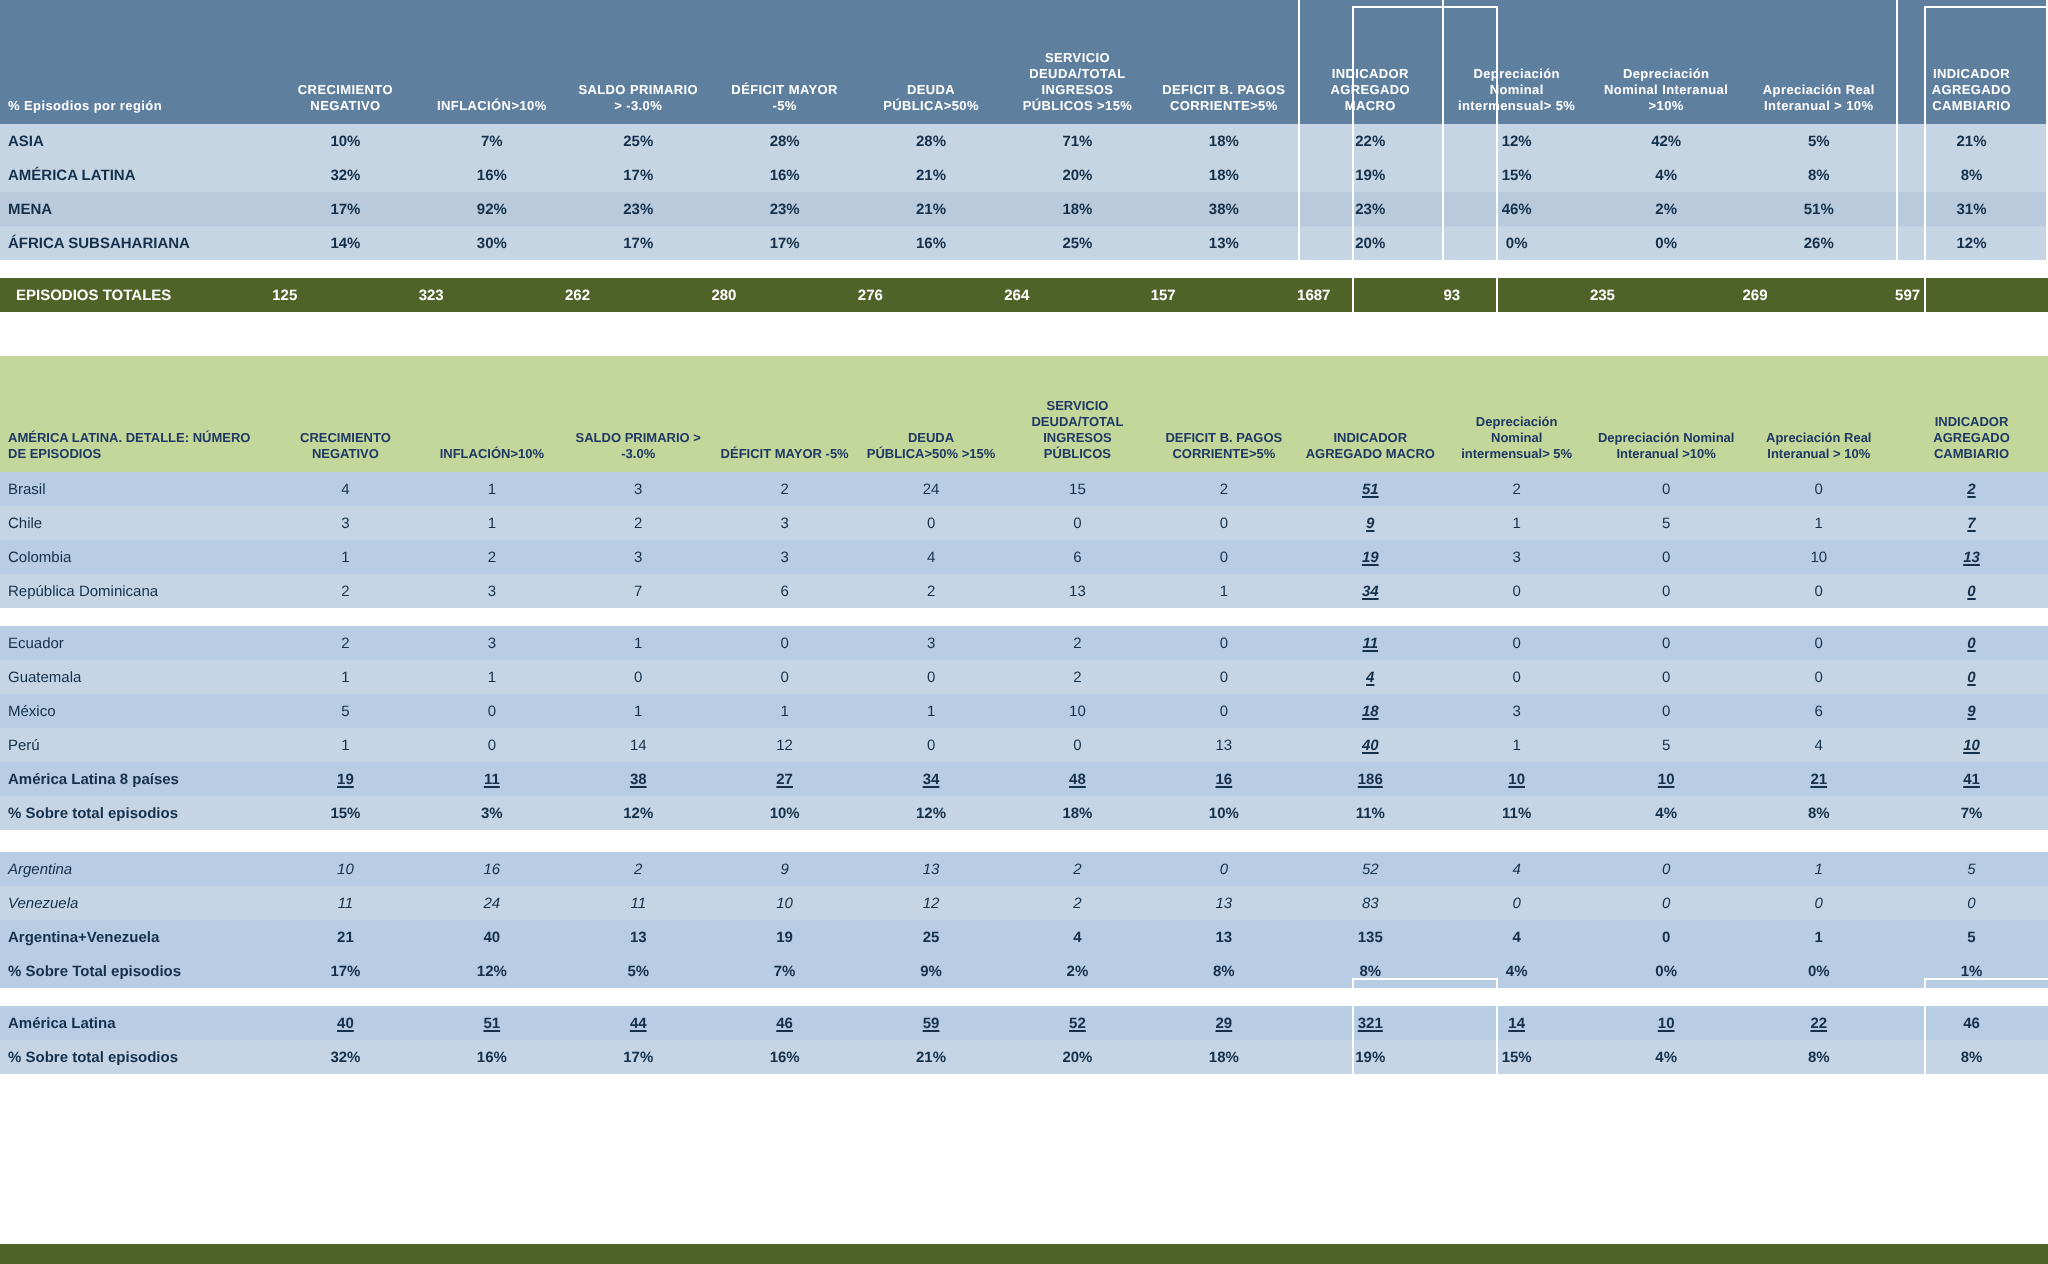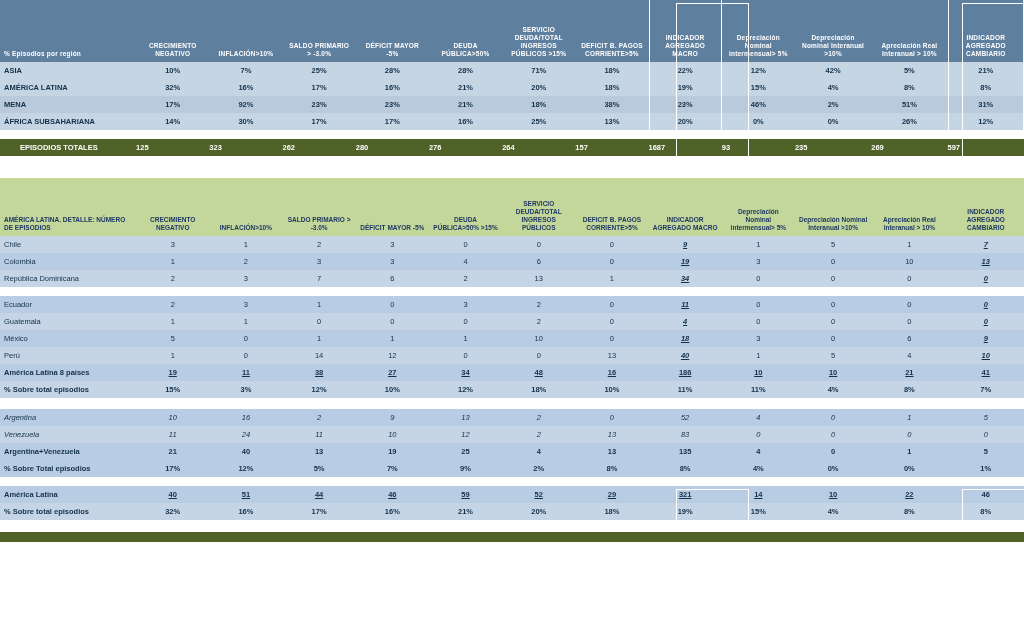--- a/index.html
+++ b/index.html
@@ -4,21 +4,21 @@
 <style>
   html,body{margin:0;padding:0;}
   body{
     width:1024px;height:632px;
     background:#ffffff;
     font-family:"Liberation Sans", sans-serif;
     font-size:8px;
     color:#1a1a1a;
     overflow:hidden;
   }
-  .sheet{position:relative;width:1024px;height:542px;}
+  .sheet{position:relative;width:1024px;height:632px;}
   table{border-collapse:collapse;table-layout:fixed;width:1024px;}
   td,th{padding:0;margin:0;vertical-align:middle;}
 
   
   col.c0{width:132px;}
   col.cn{width:71px;}
   col.cl{width:74px;}
 
   
   .hdr{
@@ -52,21 +52,21 @@
 
   .spacer-white{height:9px;background:#ffffff;}
   .greenbar td{
     background:#4f6228;
     color:#ffffff;
     font-weight:bold;
     font-size:7.5px;
     text-align:left;
     height:17px;
   }
-  .greenbar td.lbl{text-align:left;padding-left:20px;margin-left:40px;}
+  .greenbar td.lbl{text-align:left;padding-left:8px;margin-left:40px;}
 
   .gap{height:22px;background:#ffffff;}
 
   
   .ghdr{
     background:#c4d79b;
     color:#1f3864;
     font-weight:bold;
     font-size:6.5px;
     line-height:1.25;
@@ -254,20 +254,35 @@
       <th class="ghdr">DEUDA PÚBLICA&gt;50% &gt;15%</th>
       <th class="ghdr">SERVICIO DEUDA/TOTAL INGRESOS PÚBLICOS</th>
       <th class="ghdr">DEFICIT B. PAGOS CORRIENTE&gt;5%</th>
       <th class="ghdr">INDICADOR AGREGADO MACRO</th>
       <th class="ghdr">Depreciación Nominal intermensual&gt; 5%</th>
       <th class="ghdr">Depreciación Nominal Interanual &gt;10%</th>
       <th class="ghdr">Apreciación Real Interanual &gt; 10%</th>
       <th class="ghdr">INDICADOR AGREGADO CAMBIARIO</th>
     </tr>
 
+    <tr class="grow">
+      <td class="lbl">Brasil</td>
+      <td>4</td>
+      <td>1</td>
+      <td>3</td>
+      <td>2</td>
+      <td>24</td>
+      <td>15</td>
+      <td>2</td>
+      <td class="u">51</td>
+      <td>2</td>
+      <td>0</td>
+      <td>0</td>
+      <td class="u">2</td>
+    </tr>
 
     <tr class="grow alt">
       <td class="lbl">Chile</td>
       <td>3</td>
       <td>1</td>
       <td>2</td>
       <td>3</td>
       <td>0</td>
       <td>0</td>
       <td>0</td>

